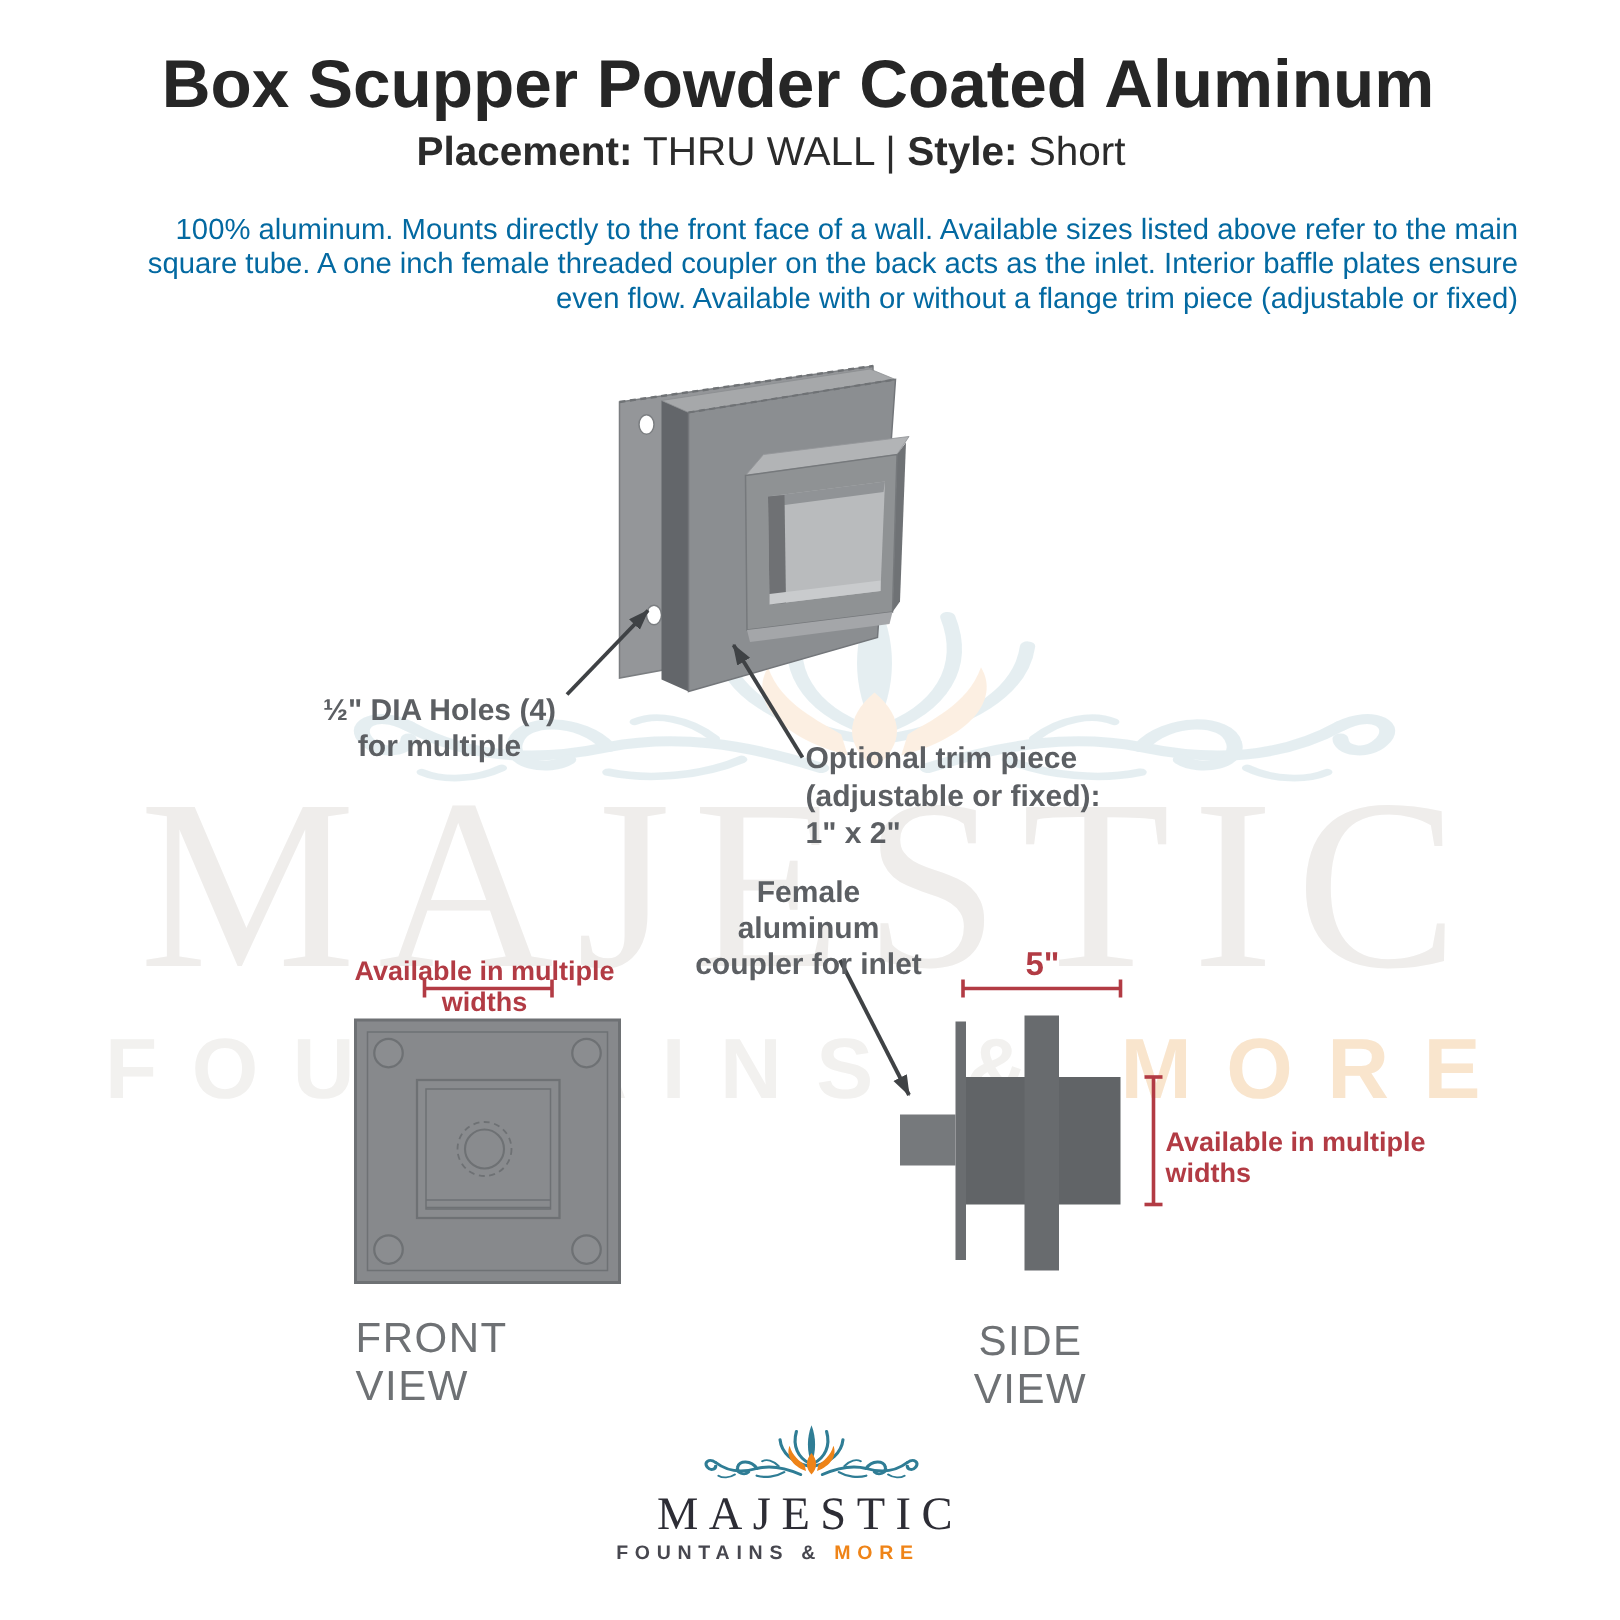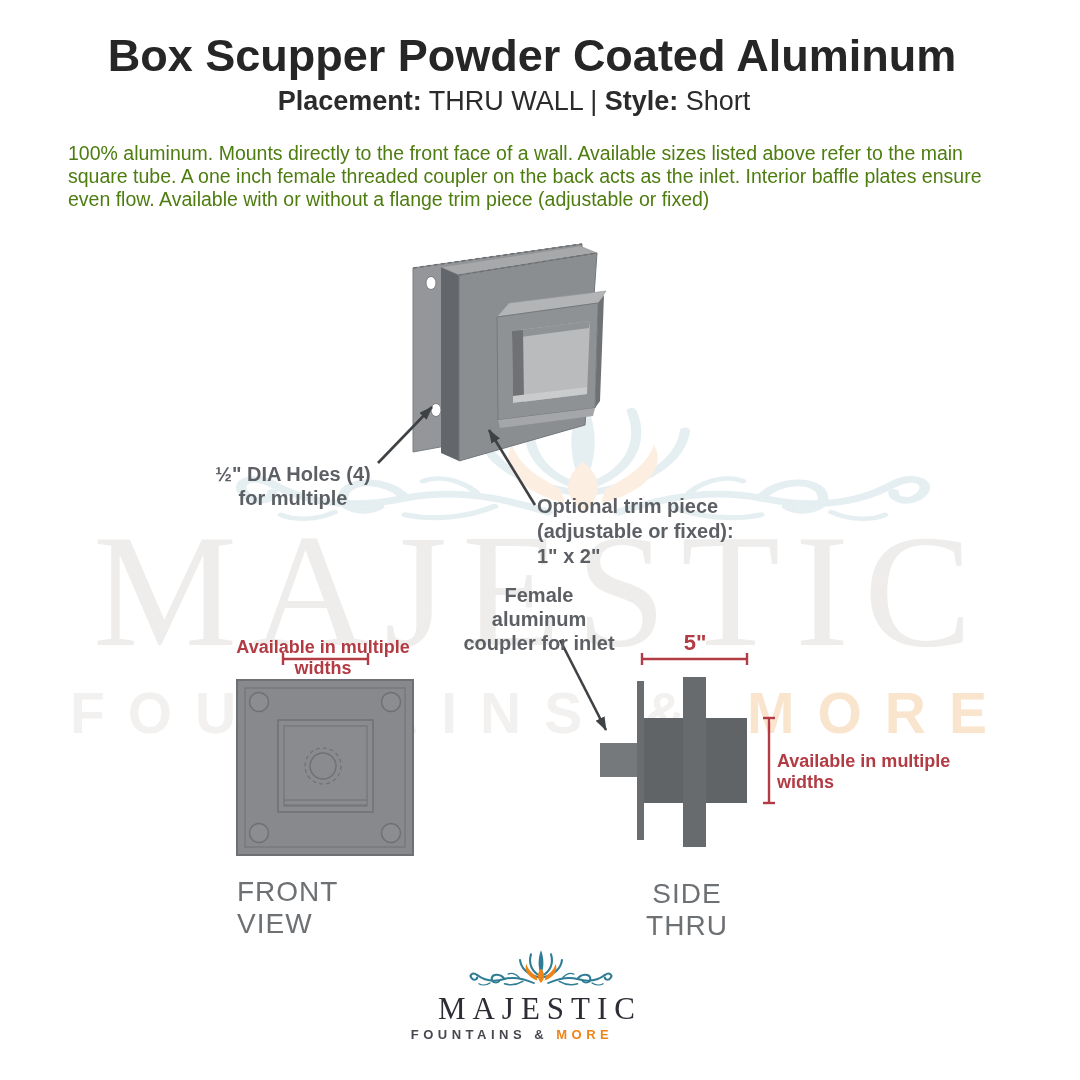--- a/index.html
+++ b/index.html
@@ -14,22 +14,22 @@
   .title{
     top:30px;left:0;width:1064px;text-align:center;
     font-size:45px;font-weight:bold;color:#262626;letter-spacing:0;
   }
   .subtitle{
     top:86px;left:0;width:1028px;text-align:center;
     font-size:27px;color:#2b2b2b;
   }
   .subtitle b{font-weight:bold;}
   .description{
-    top:142px;left:68px;width:944px;text-align:left;
-    font-size:19.5px;line-height:23px;color:#4d7c0f;
+    top:142px;left:68px;width:944px;text-align:right;
+    font-size:19.5px;line-height:23px;color:#0369a1;
   }
 
   
   .wm-flourish{top:386px;left:228px;width:710px;height:168px;opacity:0.12;}
   .wm-name{
     top:498px;left:0;width:1080px;text-align:center;
     font-family:"Liberation Serif","DejaVu Serif",serif;
     font-size:162px;letter-spacing:15px;color:#efedeb;white-space:nowrap;
   }
   .wm-tagline{
@@ -202,19 +202,19 @@
 <div class="abs layer-txt callout co-coupler">
   <div>Female aluminum</div>
   <div>coupler for inlet</div>
 </div>
 
 <div class="abs layer-txt dim dim-front">Available in multiple widths</div>
 <div class="abs layer-txt dim dim-five">5"</div>
 <div class="abs layer-txt dim dim-side">Available in multiple widths</div>
 
 <div class="abs layer-txt view-label lbl-front">FRONT VIEW</div>
-<div class="abs layer-txt view-label lbl-side">SIDE THRU</div>
+<div class="abs layer-txt view-label lbl-side">SIDE VIEW</div>
 
 <svg class="abs layer-txt logo-flourish" viewBox="0 0 160 60" preserveAspectRatio="none">
   <use href="#flourish"></use>
 </svg>
 <div class="abs layer-txt logo-name">MAJESTIC</div>
 <div class="abs layer-txt logo-tagline"><span>FOUNTAINS &amp; </span><span class="orange">MORE</span></div>
 
 </body></html>

